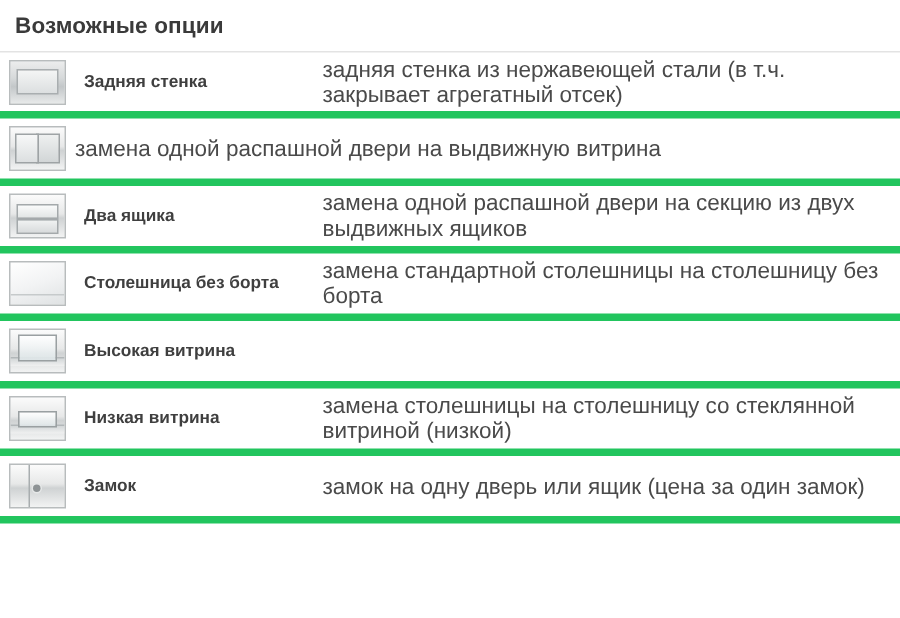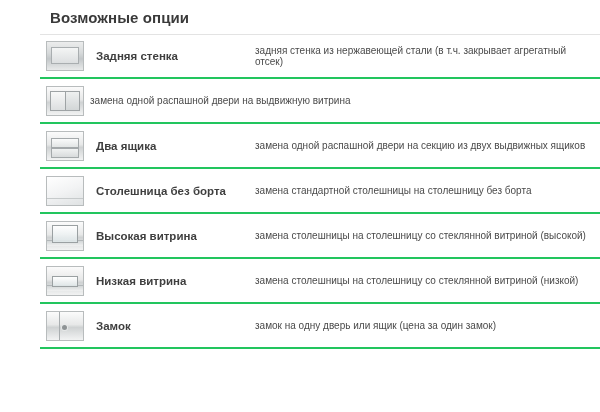--- a/index.html
+++ b/index.html
@@ -12,37 +12,36 @@
     background: #ffffff;
     font-family: "Liberation Sans", sans-serif;
     color: #333333;
     overflow: hidden;
   }
   .page {
     width: 600px;
     height: 412px;
     position: relative;
     box-sizing: border-box;
-    padding-left: 40px;
   }
   .title {
     font-size: 15px;
     font-weight: bold;
     color: #3a3a3a;
     padding: 9px 0 0 10px;
     letter-spacing: 0.1px;
   }
   .options-list {
     margin-top: 8px;
   }
   .option-row {
     display: flex;
     align-items: center;
     height: 45px;
-    border-bottom: 2px solid #22c55e;
+    border-bottom: 5px solid #22c55e;
     box-sizing: border-box;
   }
   .option-row:first-child {
     border-top: 1px solid #e3e3e3;
   }
   .thumb-cell {
     width: 50px;
     min-width: 50px;
     display: flex;
     align-items: center;
@@ -164,21 +163,21 @@
     width: 165px;
     min-width: 165px;
     font-size: 11.5px;
     font-weight: bold;
     color: #3f3f3f;
     padding-left: 6px;
     box-sizing: border-box;
   }
   .desc-cell {
     flex: 1;
-    font-size: 10px;
+    font-size: 15px;
     color: #4a4a4a;
     padding-right: 8px;
     box-sizing: border-box;
   }
 </style>
 </head>
 <body>
 
 <div class="page">
   <div class="title">Возможные опции</div>
@@ -215,21 +214,20 @@
       <div class="label-cell">Столешница без борта</div>
       <div class="desc-cell">замена стандартной столешницы на столешницу без борта</div>
     </div>
 
 
     <div class="option-row">
       <div class="thumb-cell">
         <div class="thumb high-vitrine"></div>
       </div>
       <div class="label-cell">Высокая витрина</div>
-      <div class="desc-cell">замена столешницы на столешницу со стеклянной витриной (высокой)</div>
     </div>
 
     <div class="option-row">
       <div class="thumb-cell">
         <div class="thumb low-vitrine"></div>
       </div>
       <div class="label-cell">Низкая витрина</div>
       <div class="desc-cell">замена столешницы на столешницу со стеклянной витриной (низкой)</div>
     </div>
 

